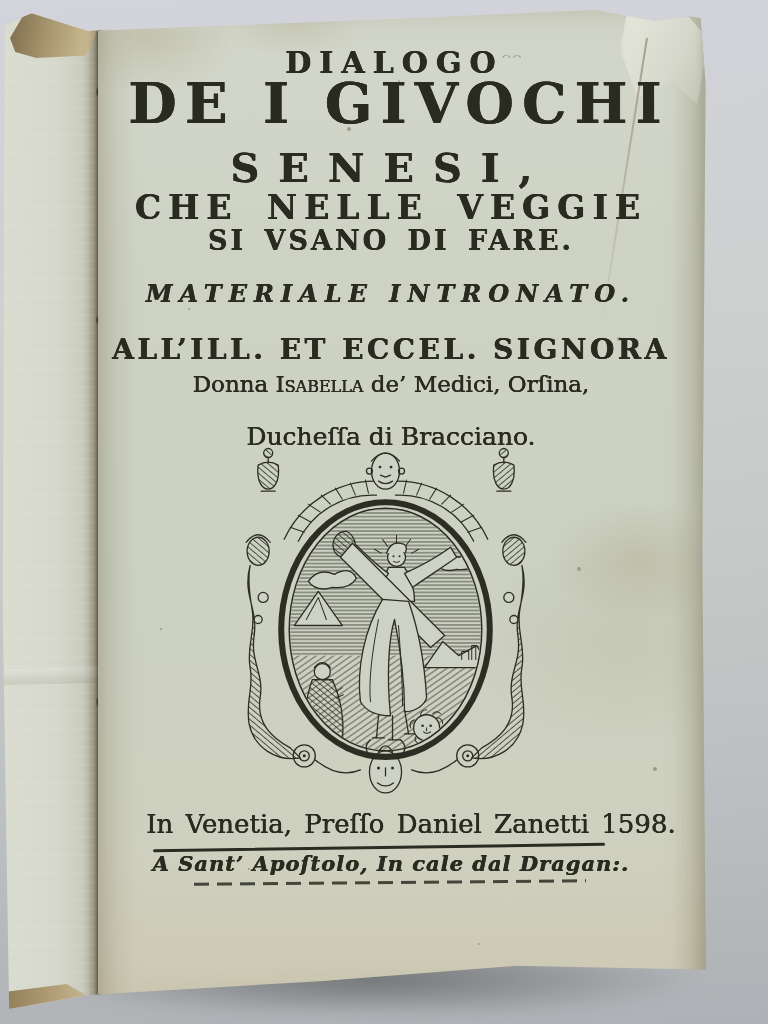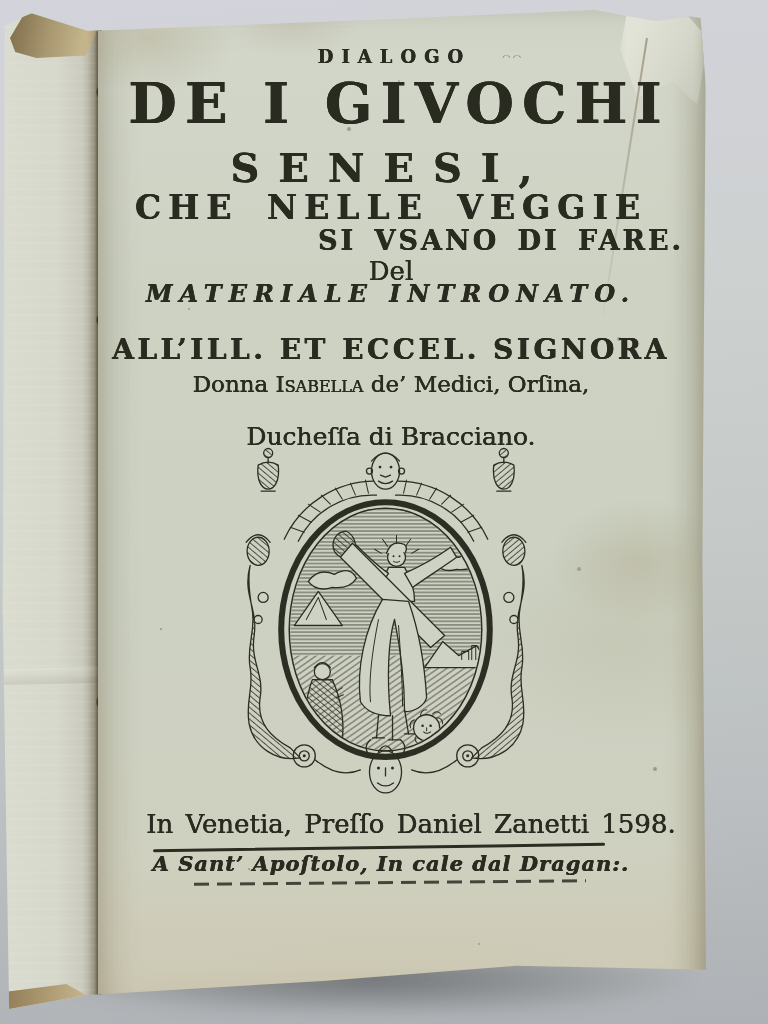--- a/index.html
+++ b/index.html
@@ -48,25 +48,25 @@
     background:linear-gradient(100deg,#7e6c4c,#a8976f 45%,#c3b48c 80%);
     clip-path:polygon(0 60%,14% 18%,40% 0,78% 8%,100% 42%,86% 95%,30% 100%,6% 88%);}
   .corner-bl{position:absolute;left:0;top:976px;width:92px;height:28px;
     background:linear-gradient(90deg,#8f7b55,#b4a179 60%,#c9bc96);
     clip-path:polygon(0 30%,70% 0,100% 55%,85% 100%,0 100%);}
   .text-col{position:absolute;left:0;right:22px;top:0;height:100%;color:#292b20;}
   .tl{position:absolute;left:0;right:0;text-align:center;white-space:nowrap;line-height:1;
     text-shadow:0 0 .6px rgba(41,43,32,.85),.3px 0 0 rgba(41,43,32,.6),-.3px 0 0 rgba(41,43,32,.6);}
   .caps{font-weight:bold;}
   .it{font-style:italic;}
-  .l-header{top:40px;font-size:18px;letter-spacing:8px;margin-left:7px;}
+  .l-header{top:40px;font-size:30px;letter-spacing:8px;margin-left:7px;}
   .l-t1{top:67px;font-size:56px;letter-spacing:8px;margin-left:16px;}
   .l-t2{top:140px;font-size:40px;letter-spacing:19px;}
   .l-s1{top:183px;font-size:33px;letter-spacing:7px;word-spacing:10px;}
-  .l-s2{top:219px;font-size:27px;letter-spacing:3px;word-spacing:6px;text-align:right;}
+  .l-s2{top:219px;font-size:27px;letter-spacing:3px;word-spacing:6px;}
   .l-del{top:250px;font-size:26px;}
   .l-auth{top:274px;font-size:24px;letter-spacing:7px;font-weight:bold;}
   .l-d1{top:328px;font-size:28px;letter-spacing:3.5px;}
   .l-d2{top:365px;font-size:23px;}
   .l-d3{top:416px;font-size:25px;}
   .sc{font-variant:small-caps;}
   .l-imp{top:803px;font-size:26px;word-spacing:4px;padding-left:40px;}
   .l-addr{top:845px;font-size:21px;letter-spacing:1px;font-weight:bold;text-align:center;}
   .rule{position:absolute;left:55px;top:838px;width:452px;height:3px;background:#2b2d23;transform:rotate(-.8deg);border-radius:2px;}
   .rule-dashed{position:absolute;left:96px;top:873px;width:392px;height:2.5px;transform:rotate(-.5deg);opacity:.85;
@@ -101,21 +101,20 @@
       <div class="crease-tr"></div>
 
       <div class="text-col">
         <div class="marks">◠◠</div>
 
         <div class="tl caps l-header">DIALOGO</div>
         <div class="tl caps l-t1">DE I GIVOCHI</div>
         <div class="tl caps l-t2">SENESI,</div>
         <div class="tl caps l-s1">CHE NELLE VEGGIE</div>
         <div class="tl caps l-s2">SI VSANO DI FARE.</div>
-        <div class="tl l-del">Del</div>
         <div class="tl it l-auth">MATERIALE INTRONATO.</div>
         <div class="tl l-d2"><span>Donna </span><span class="sc">Isabella</span><span> de’ Medici, Orſina,</span></div>
         <div class="tl caps l-d1">ALL’ILL. ET ECCEL. SIGNORA</div>
         <div class="tl l-d3">Ducheſſa di Bracciano.</div>
         <div class="tl l-imp">In Venetia, Preſſo Daniel Zanetti 1598.</div>
         <div class="rule"></div>
         <div class="tl it l-addr">A Sant’ Apoſtolo, In cale dal Dragan:.</div>
         <div class="rule-dashed"></div>
       </div>
 

